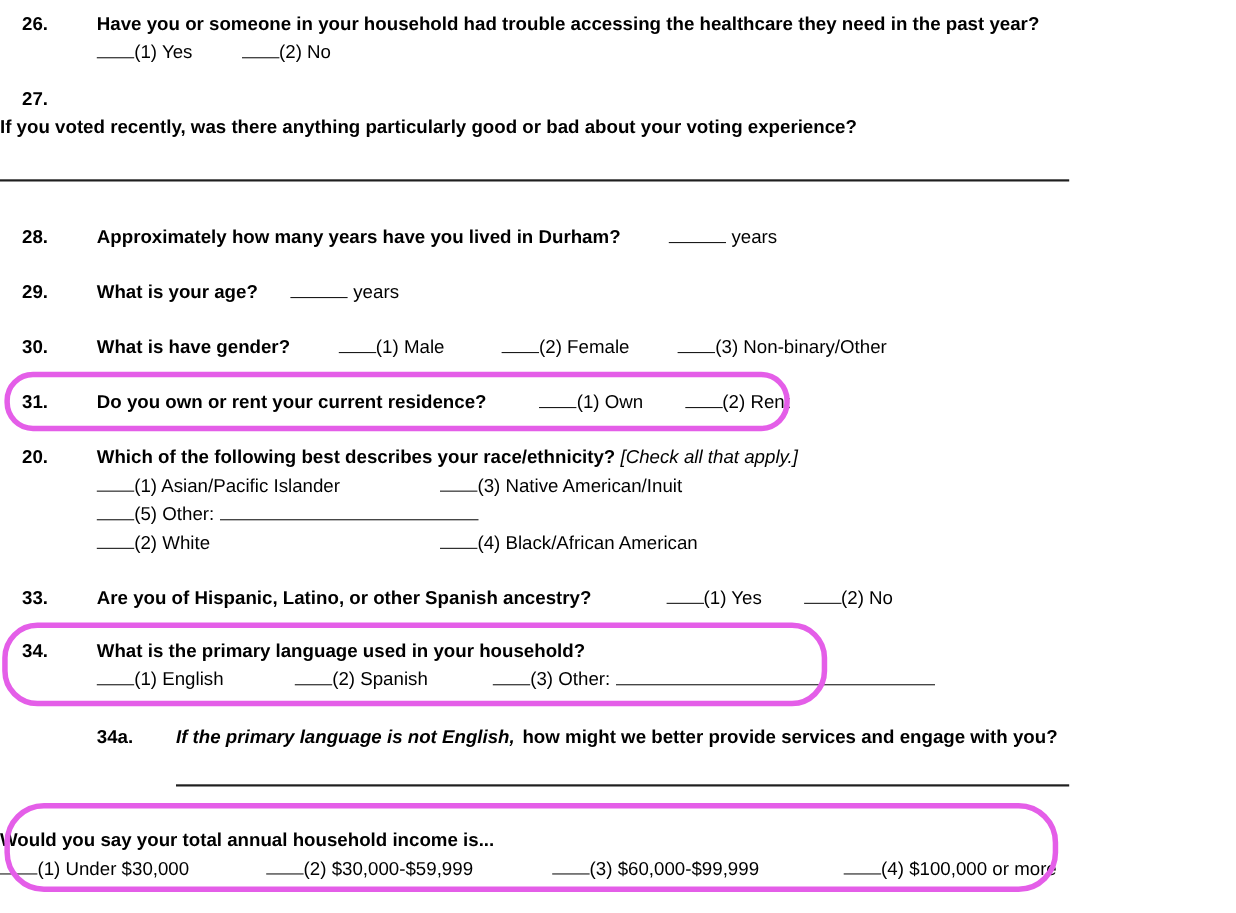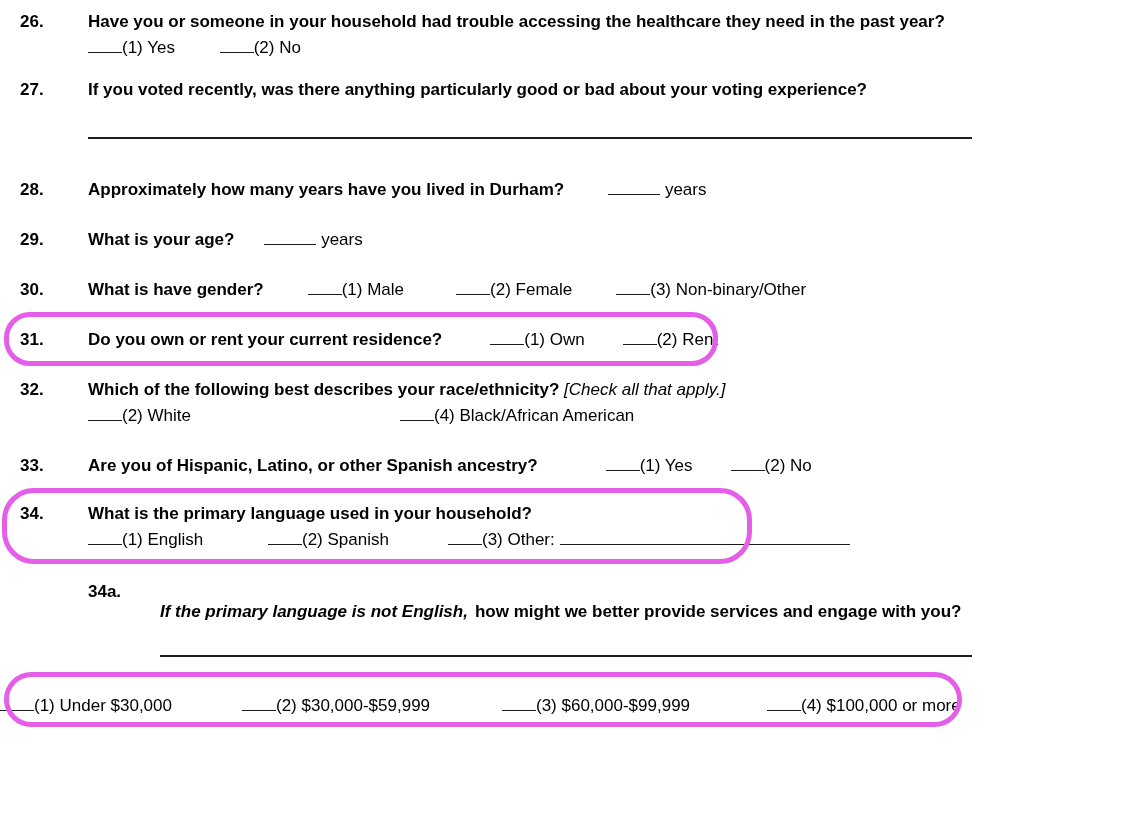--- a/index.html
+++ b/index.html
@@ -42,38 +42,38 @@
   .col312 { width: 312px; }
   .col340 { width: 340px; }
   .col180 { width: 180px; }
   .col242 { width: 242px; }
   .col260 { width: 260px; }
   .col265 { width: 265px; }
   .gap40  { margin-left: 40px; }
   
   .subrow { display: flex; justify-content: flex-end; }
   .subnum { width: 72px; flex: none; font-weight: bold; line-height: 26px; }
-  .subbody { flex: 1; margin-top: 20px; }
+  .subbody { flex: 1; }
   .seg-italic { font-style: italic; margin-right: 7px; }
   .note-italic { font-style: italic; font-weight: normal; }
   
   .oval {
     position: absolute; pointer-events: none;
     border: 5px solid #e45ee8; border-radius: 30px; z-index: 2;
   }
   .oval-31 { left: 4px; right: 266px; top: -15px; bottom: -13px; border-radius: 26px; }
   .oval-34 { left: 2px; right: 232px; top: -13px; bottom: -11px; border-radius: 32px; }
   .oval-35 { left: 4px; right: 22px; top: -21px; bottom: -8px; border-radius: 36px; }
   
   .m16 { margin-bottom: 16px; }
   .m22 { margin-bottom: 22px; }
   .m24 { margin-bottom: 24px; }
   .m26 { margin-bottom: 26px; justify-content: center; }
   .m36 { margin-bottom: 36px; }
-  .m38 { margin-bottom: 38px; }
+  .m38 { margin-bottom: 38px; flex-direction: column; }
 </style>
 </head>
 <body>
 
 <div class="page">
 
   <div class="question m16">
     <div class="qnum">26.</div>
     <div class="qbody">
       <div class="qtext justify">Have you or someone in your household had trouble accessing the healthcare they need in the past year?</div>
@@ -123,24 +123,27 @@
     <div class="oval oval-31"></div>
     <div class="qnum">31.</div>
     <div class="qbody">
       <div class="qtext">
         <span>Do you own or rent your current residence?</span><span class="opt inlineopt" style="margin-left:48px;text-align:center;"><span class="blank"></span><span>(1) Own</span></span><span class="opt inlineopt" style="margin-left:38px;text-align:right;"><span class="blank"></span><span>(2) Rent</span></span>
       </div>
     </div>
   </div>
 
   <div class="question m24">
-    <div class="qnum">32.</div>
+    <div class="qnum">20.</div>
     <div class="qbody">
       <div class="qtext">
         <span>Which of the following best describes your race/ethnicity?</span> <span class="note-italic">[Check all that apply.]</span>
+      </div>
+      <div class="optline">
+        <span class="opt col312"><span class="blank"></span><span>(1) Asian/Pacific Islander</span></span><span class="opt col340"><span class="blank"></span><span>(3) Native American/Inuit</span></span><span class="opt"><span class="blank"></span><span>(5) Other:</span><span class="blank w235"></span></span>
       </div>
       <div class="optline">
         <span class="opt col312"><span class="blank"></span><span>(2) White</span></span><span class="opt"><span class="blank"></span><span>(4) Black/African American</span></span>
       </div>
     </div>
   </div>
 
   <div class="question m22">
     <div class="qnum">33.</div>
     <div class="qbody">
@@ -172,19 +175,20 @@
           </div>
           <div class="answer-line q34a-line"></div>
         </div>
       </div>
     </div>
   </div>
 
   <div class="question">
     <div class="oval oval-35"></div>
     <div class="qbody">
+      <div class="qtext">Would you say your total annual household income is...</div>
       <div class="optline">
         <span class="opt col242"><span class="blank"></span><span>(1) Under $30,000</span></span><span class="opt col260"><span class="blank"></span><span>(2) $30,000-$59,999</span></span><span class="opt col265"><span class="blank"></span><span>(3) $60,000-$99,999</span></span><span class="opt"><span class="blank"></span><span>(4) $100,000 or more</span></span>
       </div>
     </div>
   </div>
 
 </div>
 
 </body></html>

